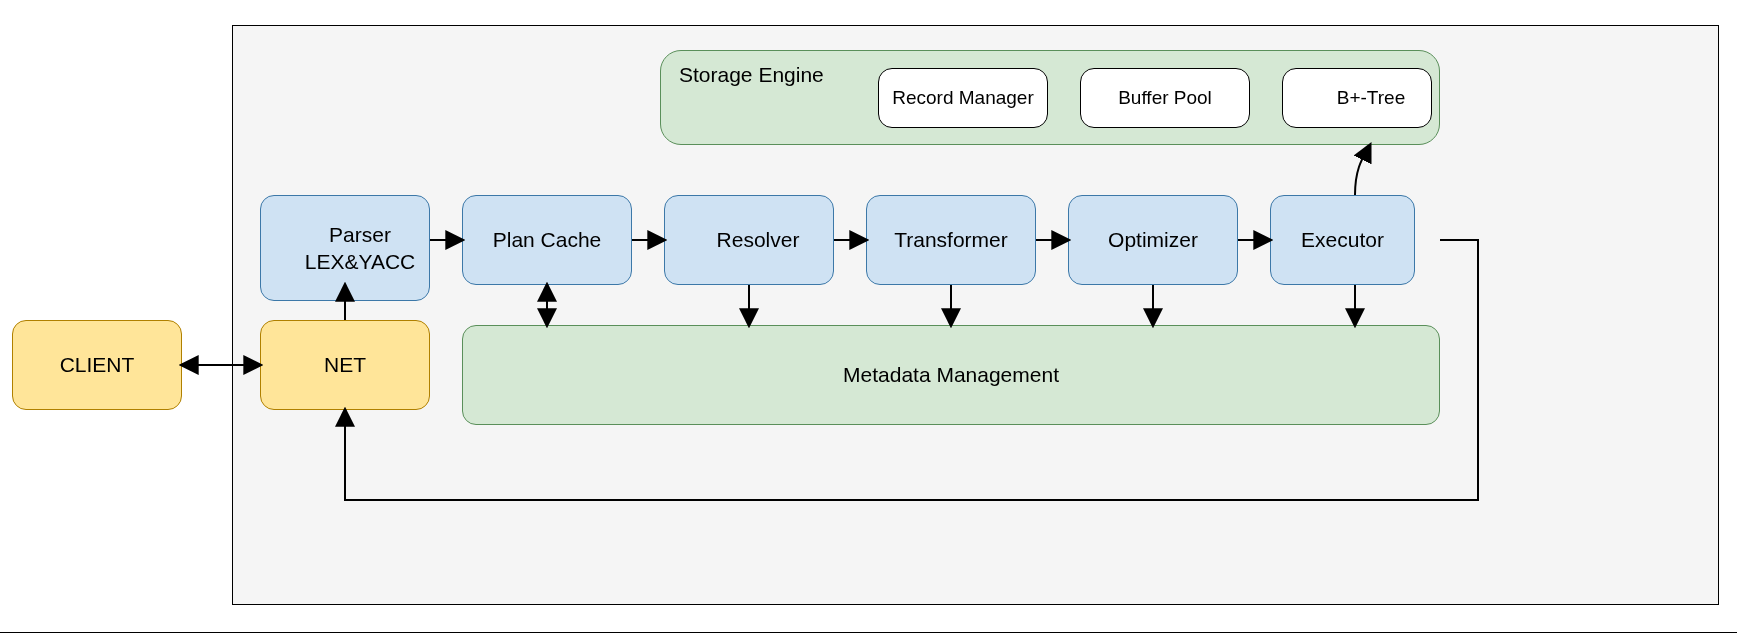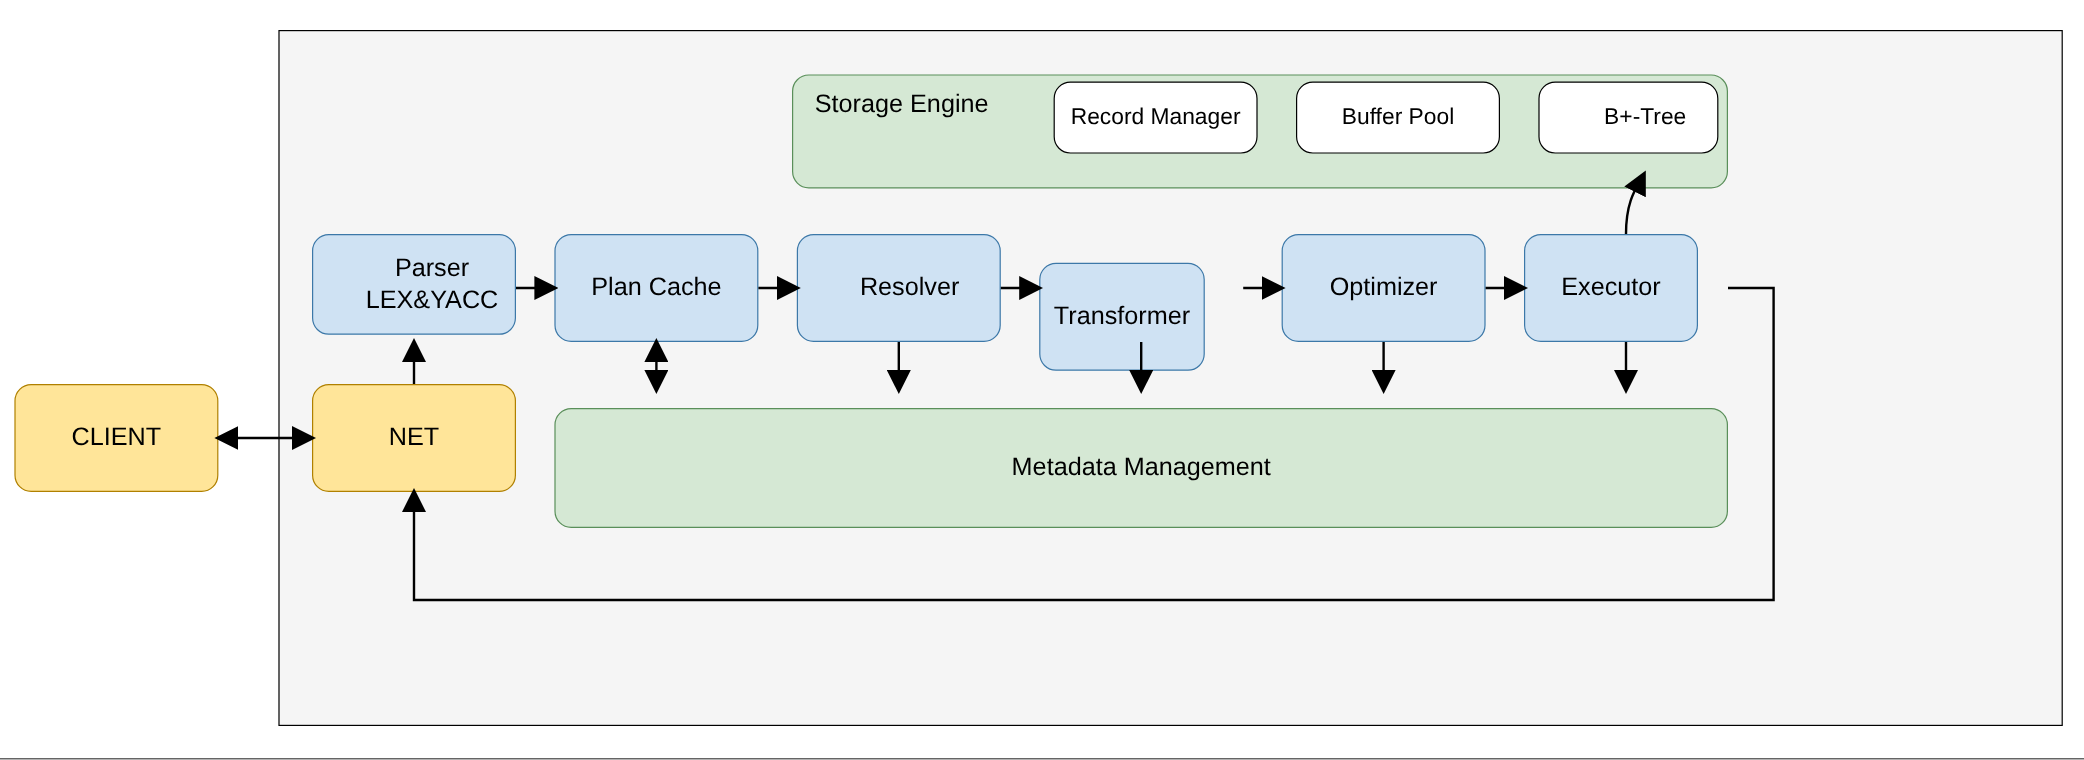--- a/index.html
+++ b/index.html
@@ -73,62 +73,62 @@
   <div class="outer-box" style="left:232px; top:25px; width:1487px; height:580px;"></div>
 
   <div class="node yellow" style="left:260px; top:320px; width:170px; height:90px;">
     <span>NET</span>
   </div>
 
   <div class="node yellow" style="left:12px; top:320px; width:170px; height:90px;">
     <span>CLIENT</span>
   </div>
 
-  <div class="node blue" style="left:260px; top:195px; width:170px; height:84px;padding-left:36px;">
+  <div class="node blue" style="left:260px; top:195px; width:170px; height:106px;padding-left:36px;">
     <div>
       <div>Parser</div>
       <div>LEX&amp;YACC</div>
     </div>
   </div>
 
   <div class="node blue" style="left:462px; top:195px; width:170px; height:90px;">
     <span>Plan Cache</span>
   </div>
 
   <div class="node blue" style="left:664px; top:195px; width:170px; height:90px;padding-left:24px;">
     <span>Resolver</span>
   </div>
 
-  <div class="node blue" style="left:866px; top:195px; width:138px; height:90px;margin-top:24px;">
+  <div class="node blue" style="left:866px; top:195px; width:170px; height:90px;">
     <span>Transformer</span>
   </div>
 
   <div class="node blue" style="left:1068px; top:195px; width:170px; height:90px;">
     <span>Optimizer</span>
   </div>
 
   <div class="node blue" style="left:1270px; top:195px; width:145px; height:90px;">
     <span>Executor</span>
   </div>
 
-  <div class="storage-box" style="left:660px; top:62px; width:780px; height:95px;">
+  <div class="storage-box" style="left:660px; top:50px; width:780px; height:95px;border-radius:21px;">
     <span class="storage-label" style="left:18px; top:12px;">Storage Engine</span>
   </div>
 
   <div class="node white" style="left:866px; top:68px; width:170px; height:60px; font-size:19px;">
     <span>Record Manager</span>
   </div>
   <div class="node white" style="left:1068px; top:68px; width:170px; height:60px; font-size:19px;">
     <span>Buffer Pool</span>
   </div>
   <div class="node white" style="left:1270px; top:68px; width:150px; height:60px; font-size:19px;padding-left:34px;">
     <span>B+-Tree</span>
   </div>
 
-  <div class="node green" style="left:462px; top:340px; width:978px; height:100px;">
+  <div class="node green" style="left:462px; top:325px; width:978px; height:100px;">
     <span>Metadata Management</span>
   </div>
 
   <svg class="arrows">
     <defs>
       <marker id="ah" viewBox="0 0 12 12" refX="10" refY="6" markerWidth="10" markerHeight="10" orient="auto-start-reverse">
         <path d="M0,0 L12,6 L0,12 Z" fill="#000"></path>
       </marker>
     </defs>
 

